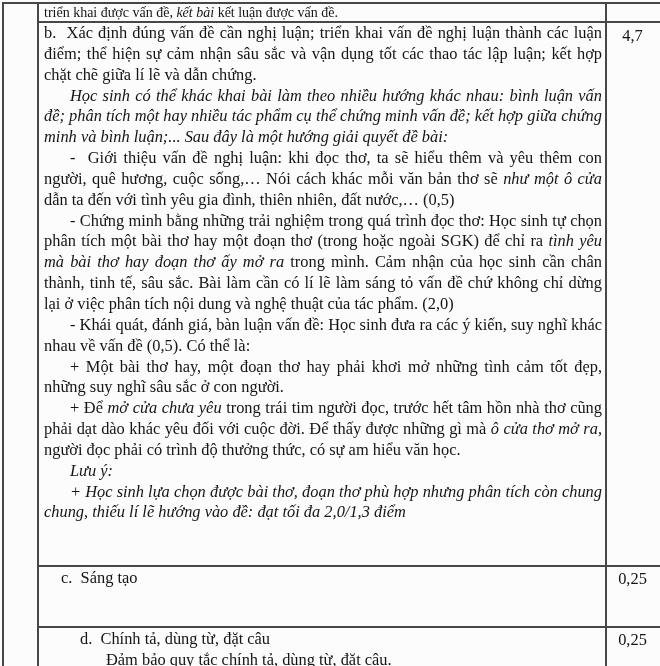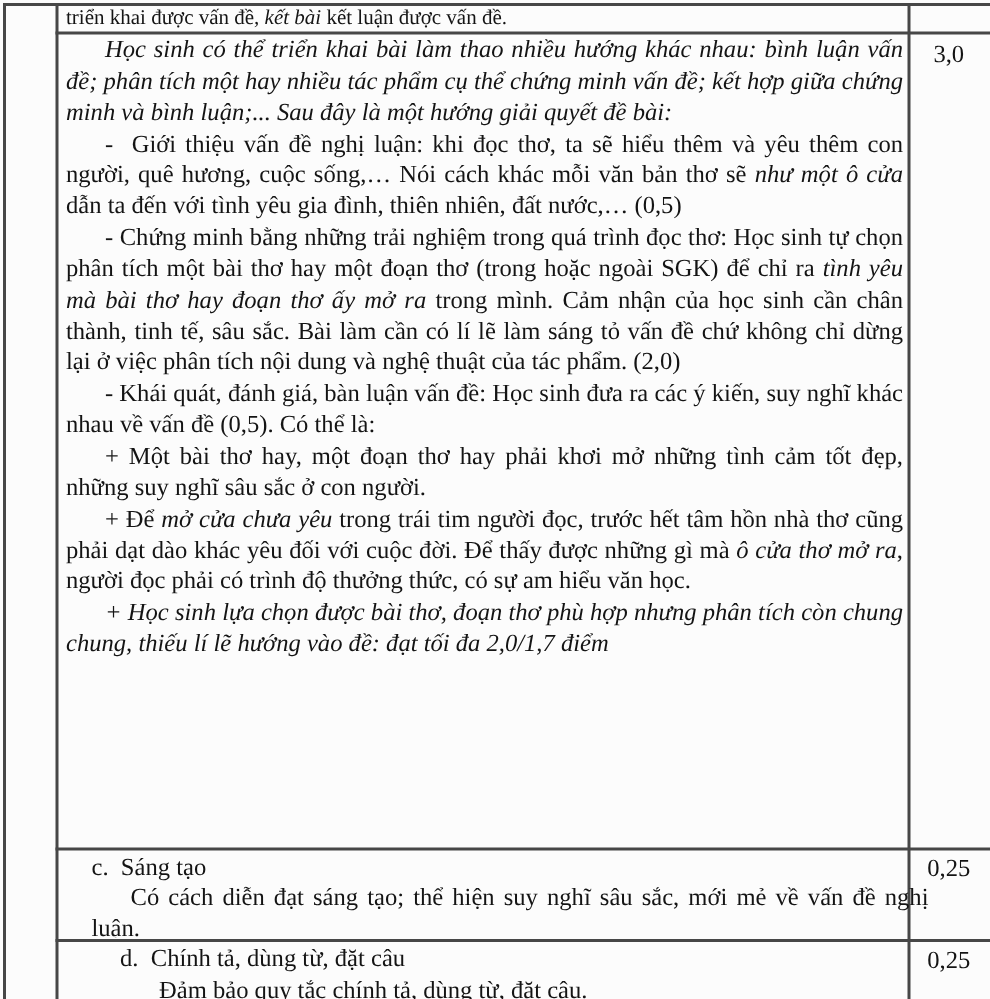--- a/index.html
+++ b/index.html
@@ -58,33 +58,34 @@
   <div class="hline" style="left:2px;width:658px;top:2px;"></div>
   <div class="hline" style="left:37px;width:623px;top:21px;"></div>
   <div class="hline" style="left:37px;width:623px;top:565px;"></div>
   <div class="hline" style="left:37px;width:623px;top:626px;"></div>
 
   <div style="position:absolute;left:4px;top:4px;width:33px;height:660px;"></div>
 
   <div class="prev-line"><span>triển khai được vấn đề, </span><i>kết bài</i><span> kết luận được vấn đề.</span></div>
 
   <div class="cell" style="top:23px;height:541px;">
-      <p class="ind"><i>Học sinh có thể triển khai bài làm thao nhiều hướng khác nhau: bình luận vấn đề; phân tích một hay nhiều tác phẩm cụ thể chứng minh vấn đề; kết hợp giữa chứng minh và bình luận;... Sau đây là một hướng giải quyết đề bài:</i></p>
+      <p><span>b.&nbsp; Xác định đúng vấn đề cần nghị luận; triển khai vấn đề nghị luận thành các luận điểm; thể hiện sự cảm nhận sâu sắc và vận dụng tốt các thao tác lập luận; kết hợp chặt chẽ giữa lí lẽ và dẫn chứng.</span></p>
+      <p class="ind"><i>Học sinh có thể khác khai bài làm theo nhiều hướng khác nhau: bình luận vấn đề; phân tích một hay nhiều tác phẩm cụ thể chứng minh vấn đề; kết hợp giữa chứng minh và bình luận;... Sau đây là một hướng giải quyết đề bài:</i></p>
       <p class="ind"><span>-&nbsp; Giới thiệu vấn đề nghị luận: khi đọc thơ, ta sẽ hiểu thêm và yêu thêm con người, quê hương, cuộc sống,… Nói cách khác mỗi văn bản thơ sẽ </span><i>như một ô cửa</i><span> dẫn ta đến với tình yêu gia đình, thiên nhiên, đất nước,… (0,5)</span></p>
       <p class="ind"><span>- Chứng minh bằng những trải nghiệm trong quá trình đọc thơ: Học sinh tự chọn phân tích một bài thơ hay một đoạn thơ (trong hoặc ngoài SGK) để chỉ ra </span><i>tình yêu mà bài thơ hay đoạn thơ ấy mở ra</i><span> trong mình. Cảm nhận của học sinh cần chân thành, tinh tế, sâu sắc. Bài làm cần có lí lẽ làm sáng tỏ vấn đề chứ không chỉ dừng lại ở việc phân tích nội dung và nghệ thuật của tác phẩm. (2,0)</span></p>
       <p class="ind"><span>- Khái quát, đánh giá, bàn luận vấn đề: Học sinh đưa ra các ý kiến, suy nghĩ khác nhau về vấn đề (0,5). Có thể là:</span></p>
       <p class="ind"><span>+ Một bài thơ hay, một đoạn thơ hay phải khơi mở những tình cảm tốt đẹp, những suy nghĩ sâu sắc ở con người.</span></p>
       <p class="ind"><span>+ Để </span><i>mở cửa chưa yêu</i><span> trong trái tim người đọc, trước hết tâm hồn nhà thơ cũng phải dạt dào khác yêu đối với cuộc đời. Để thấy được những gì mà </span><i>ô cửa thơ mở ra</i><span>, người đọc phải có trình độ thưởng thức, có sự am hiểu văn học.</span></p>
-      <p class="ind"><i>+ Học sinh lựa chọn được bài thơ, đoạn thơ phù hợp nhưng phân tích còn chung chung, thiếu lí lẽ hướng vào đề: đạt tối đa 2,0/1,7 điểm</i></p>
+      <p class="ind"><i>Lưu ý:</i></p>
+      <p class="ind"><i>+ Học sinh lựa chọn được bài thơ, đoạn thơ phù hợp nhưng phân tích còn chung chung, thiếu lí lẽ hướng vào đề: đạt tối đa 2,0/1,3 điểm</i></p>
     </div>
-  <div class="score" style="top:26px;">3,0</div>
+  <div class="score" style="top:26px;">4,7</div>
 
   <div class="cell cell-lines row-c" style="top:568px;height:57px;line-height:20.4px;margin-left:17px;">
       <p><span>c.&nbsp; Sáng tạo</span></p>
-      <p class="ind"><span>Có cách diễn đạt sáng tạo; thể hiện suy nghĩ sâu sắc, mới mẻ về vấn đề nghị luận.</span></p>
     </div>
   <div class="score" style="top:569px;">0,25</div>
 
   <div class="cell" style="top:629px;height:37px;margin-left:36px;">
       <p><span>d.&nbsp; Chính tả, dùng từ, đặt câu</span></p>
       <p class="ind"><span>Đảm bảo quy tắc chính tả, dùng từ, đặt câu.</span></p>
     </div>
   <div class="score" style="top:630px;">0,25</div>
 
 </div>

